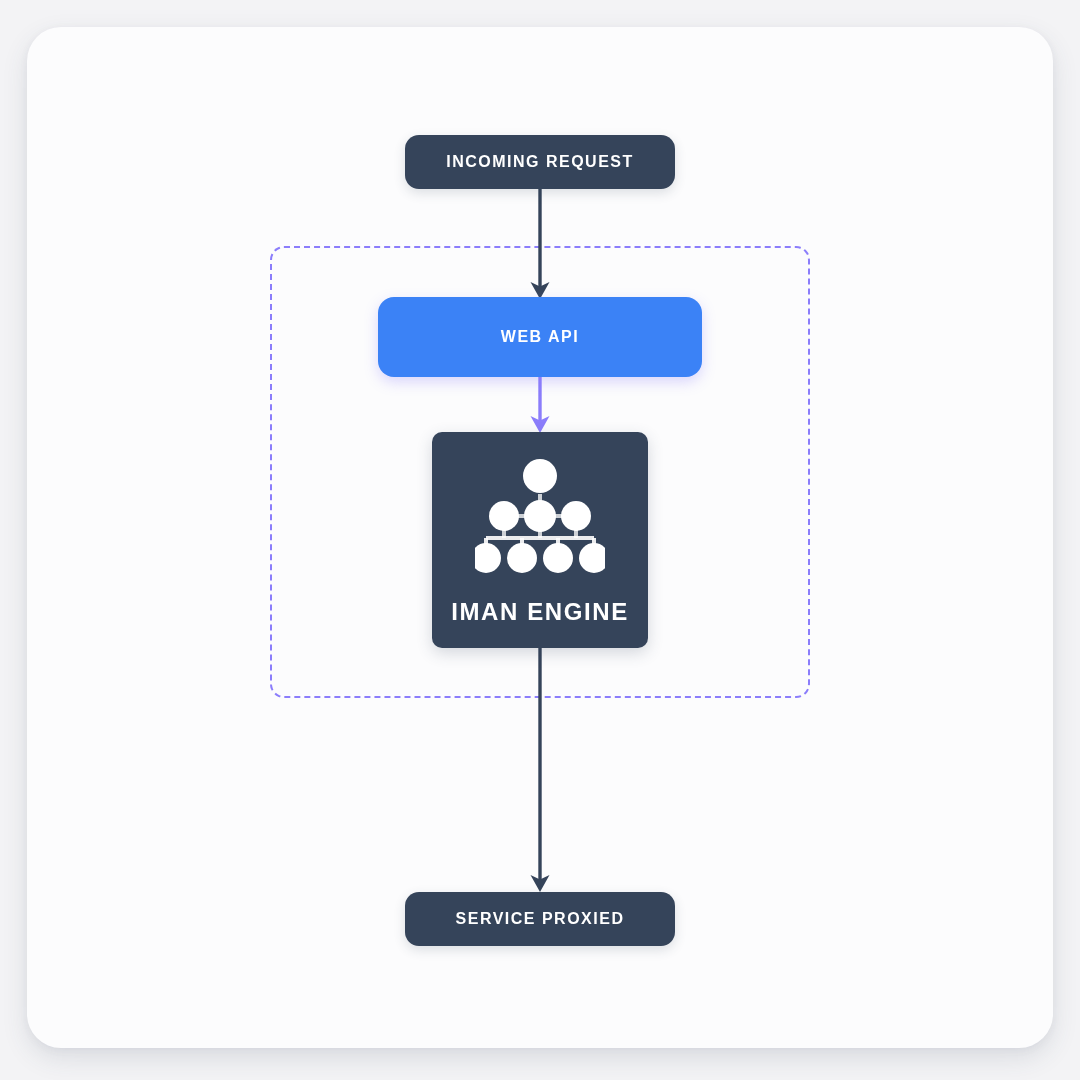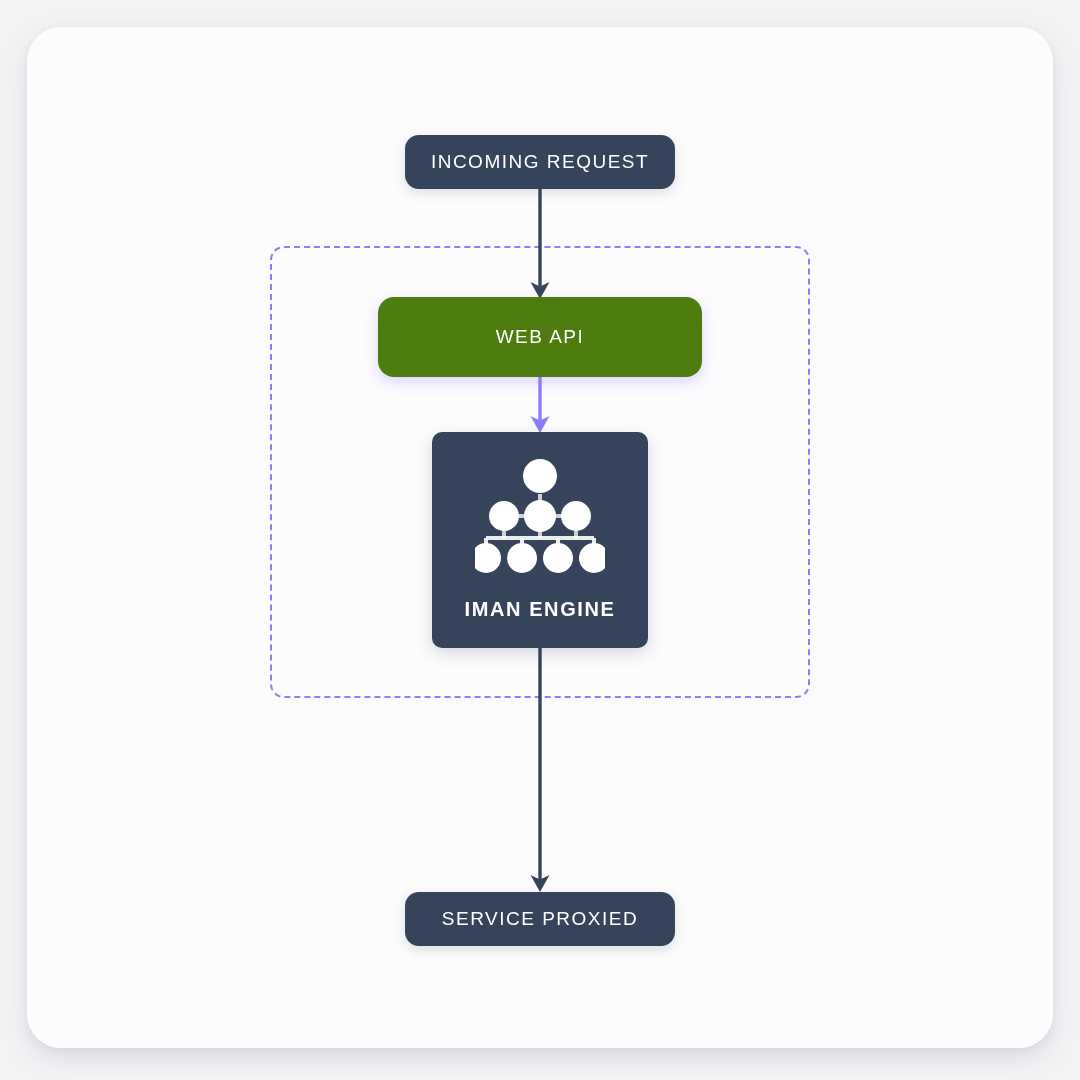--- a/index.html
+++ b/index.html
@@ -54,27 +54,27 @@
     justify-content: center;
     text-align: center;
   }
 
   .pill {
     border-radius: 14px;
     box-shadow: 0 4px 12px rgba(52, 67, 90, 0.16);
   }
 
   .node-dark { background: #35445a; }
-  .node-purple { background: #4d7c0f; }
+  .node-purple { background: #3b82f6; }
 
   .node-label {
     color: #ffffff;
-    font-size: 19px;
+    font-size: 16px;
     letter-spacing: 1.5px;
-    font-weight: 400;
+    font-weight: 700;
     white-space: nowrap;
   }
 
   
   #node-incoming {
     left: 405px;
     top: 135px;
     width: 270px;
     height: 54px;
   }
@@ -101,21 +101,21 @@
     box-shadow: 0 5px 16px rgba(52, 67, 90, 0.20);
   }
 
   #engine-icon {
     margin-top: 24px;
   }
 
   #engine-label {
     margin-top: 22px;
     color: #ffffff;
-    font-size: 20px;
+    font-size: 24px;
     font-weight: bold;
     letter-spacing: 1.6px;
     white-space: nowrap;
   }
 
   
   #node-service {
     left: 405px;
     top: 892px;
     width: 270px;

